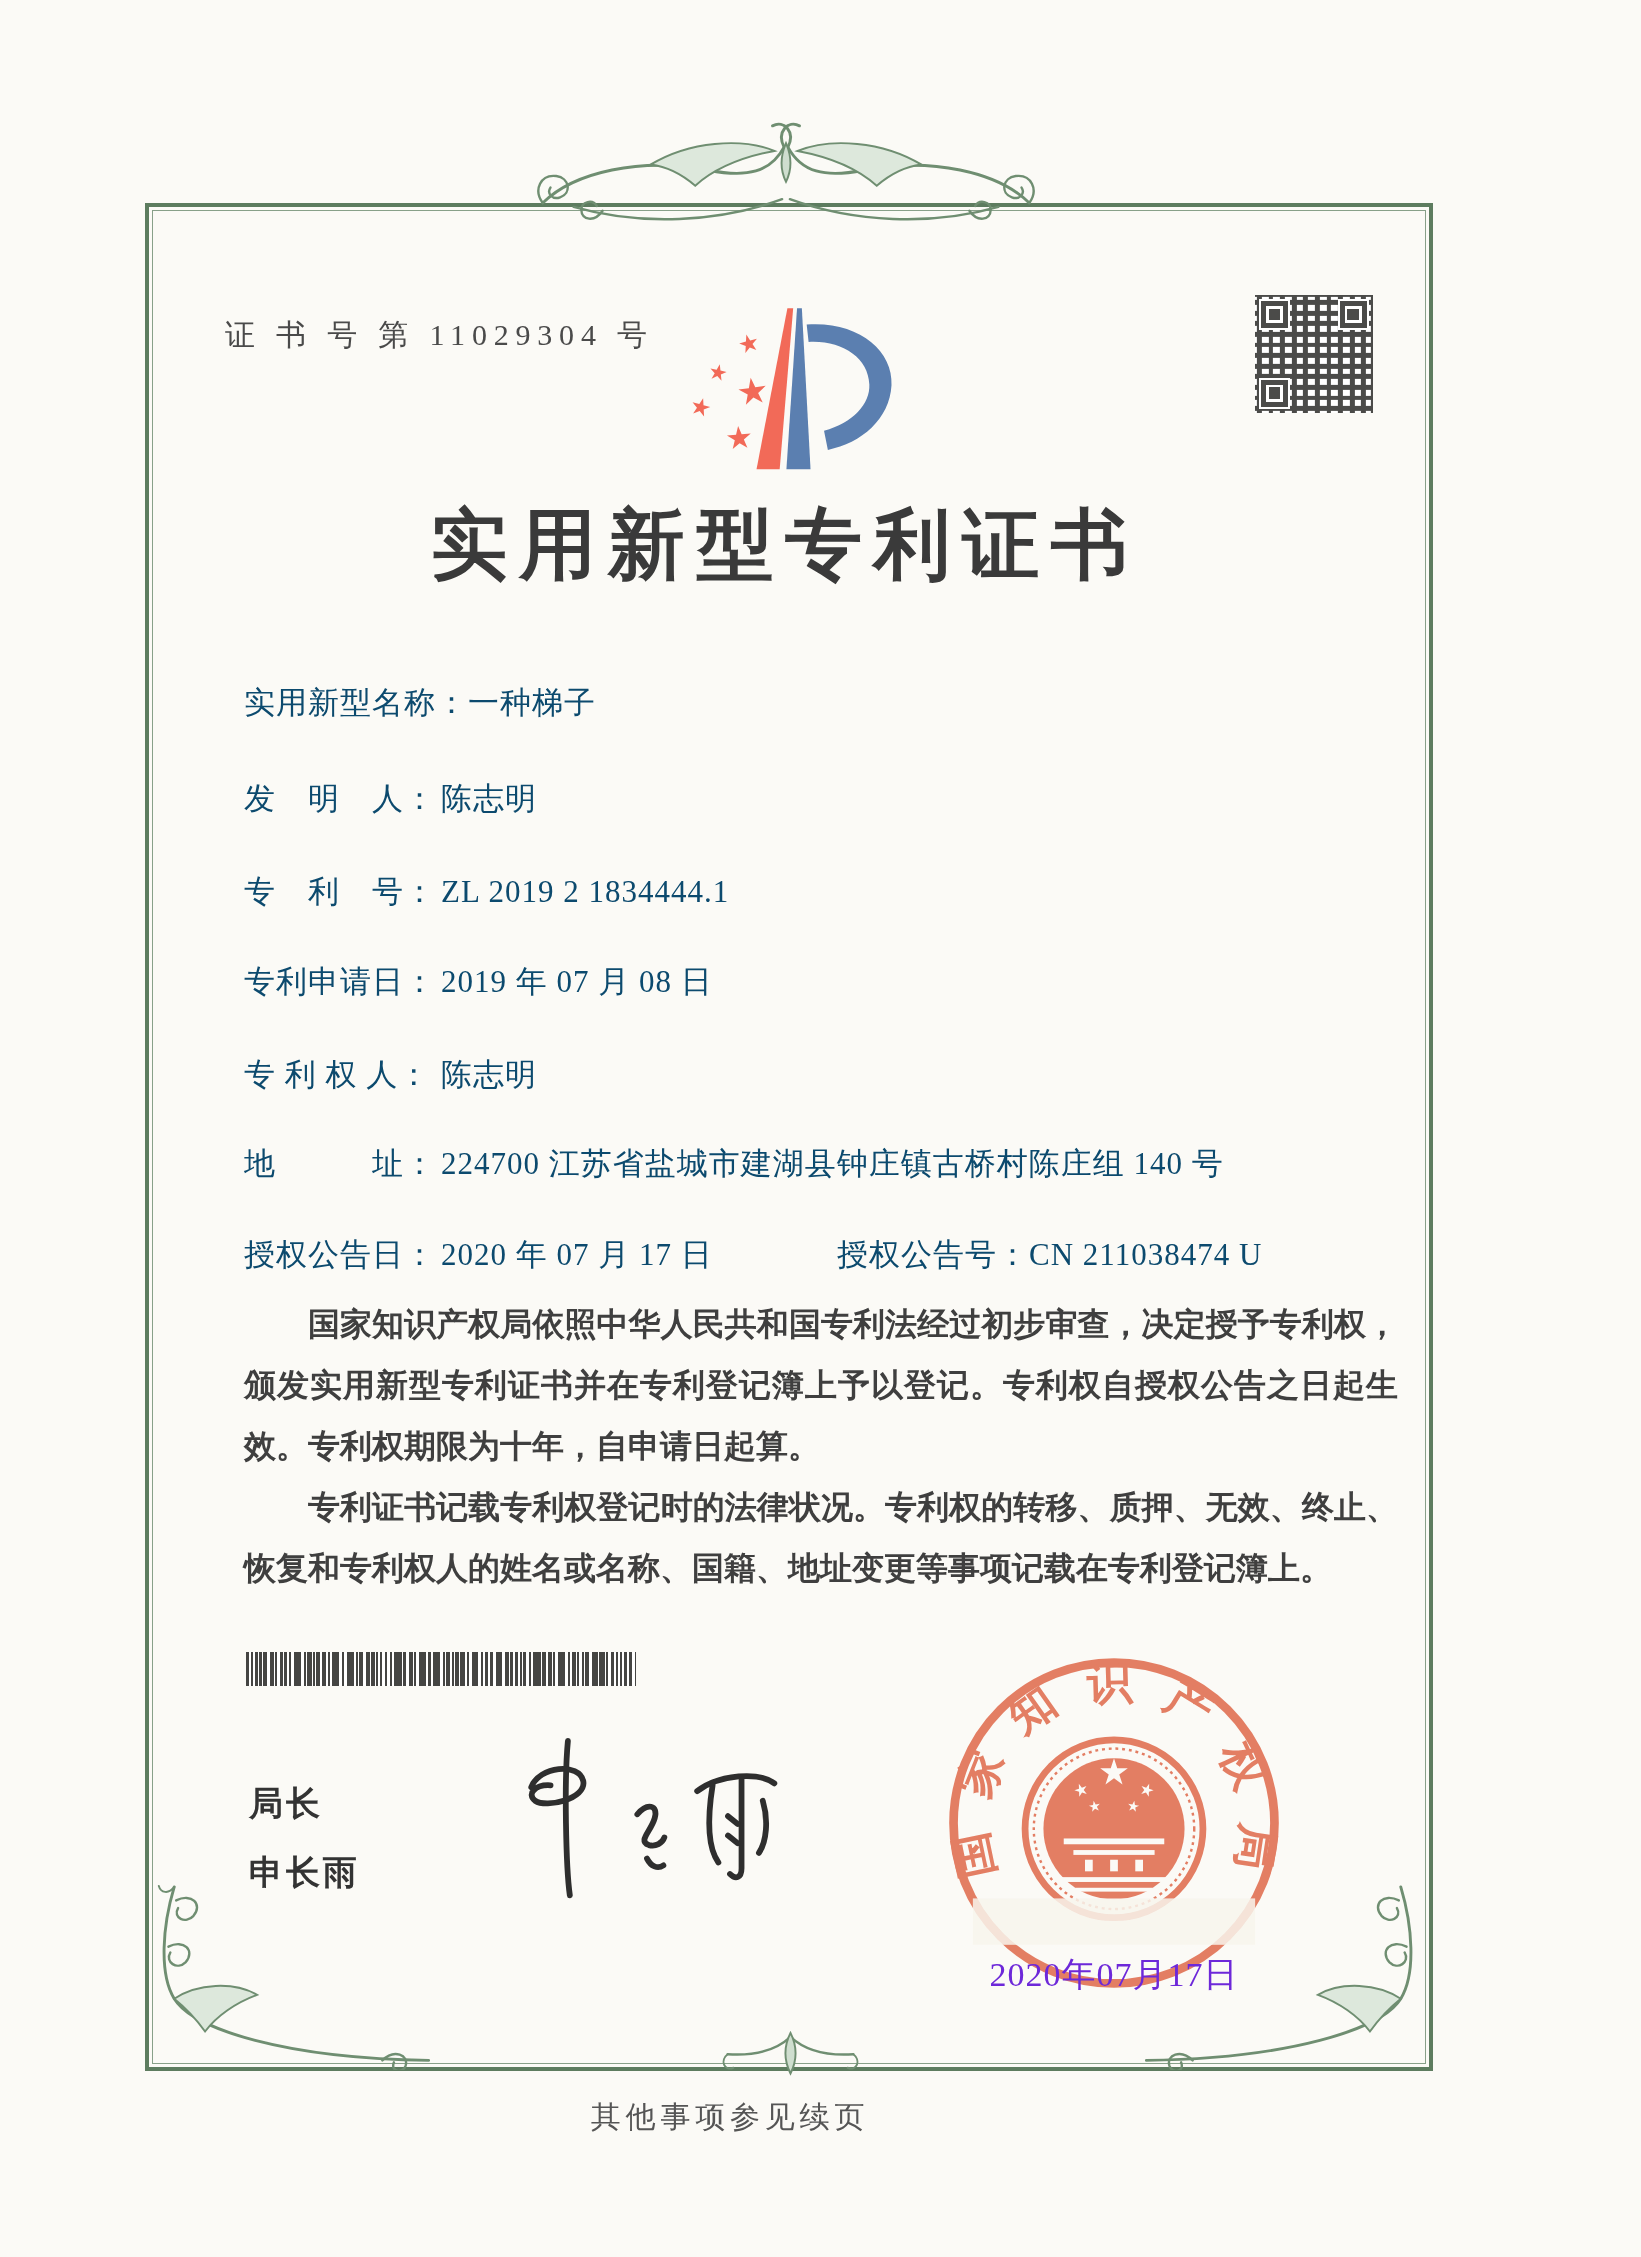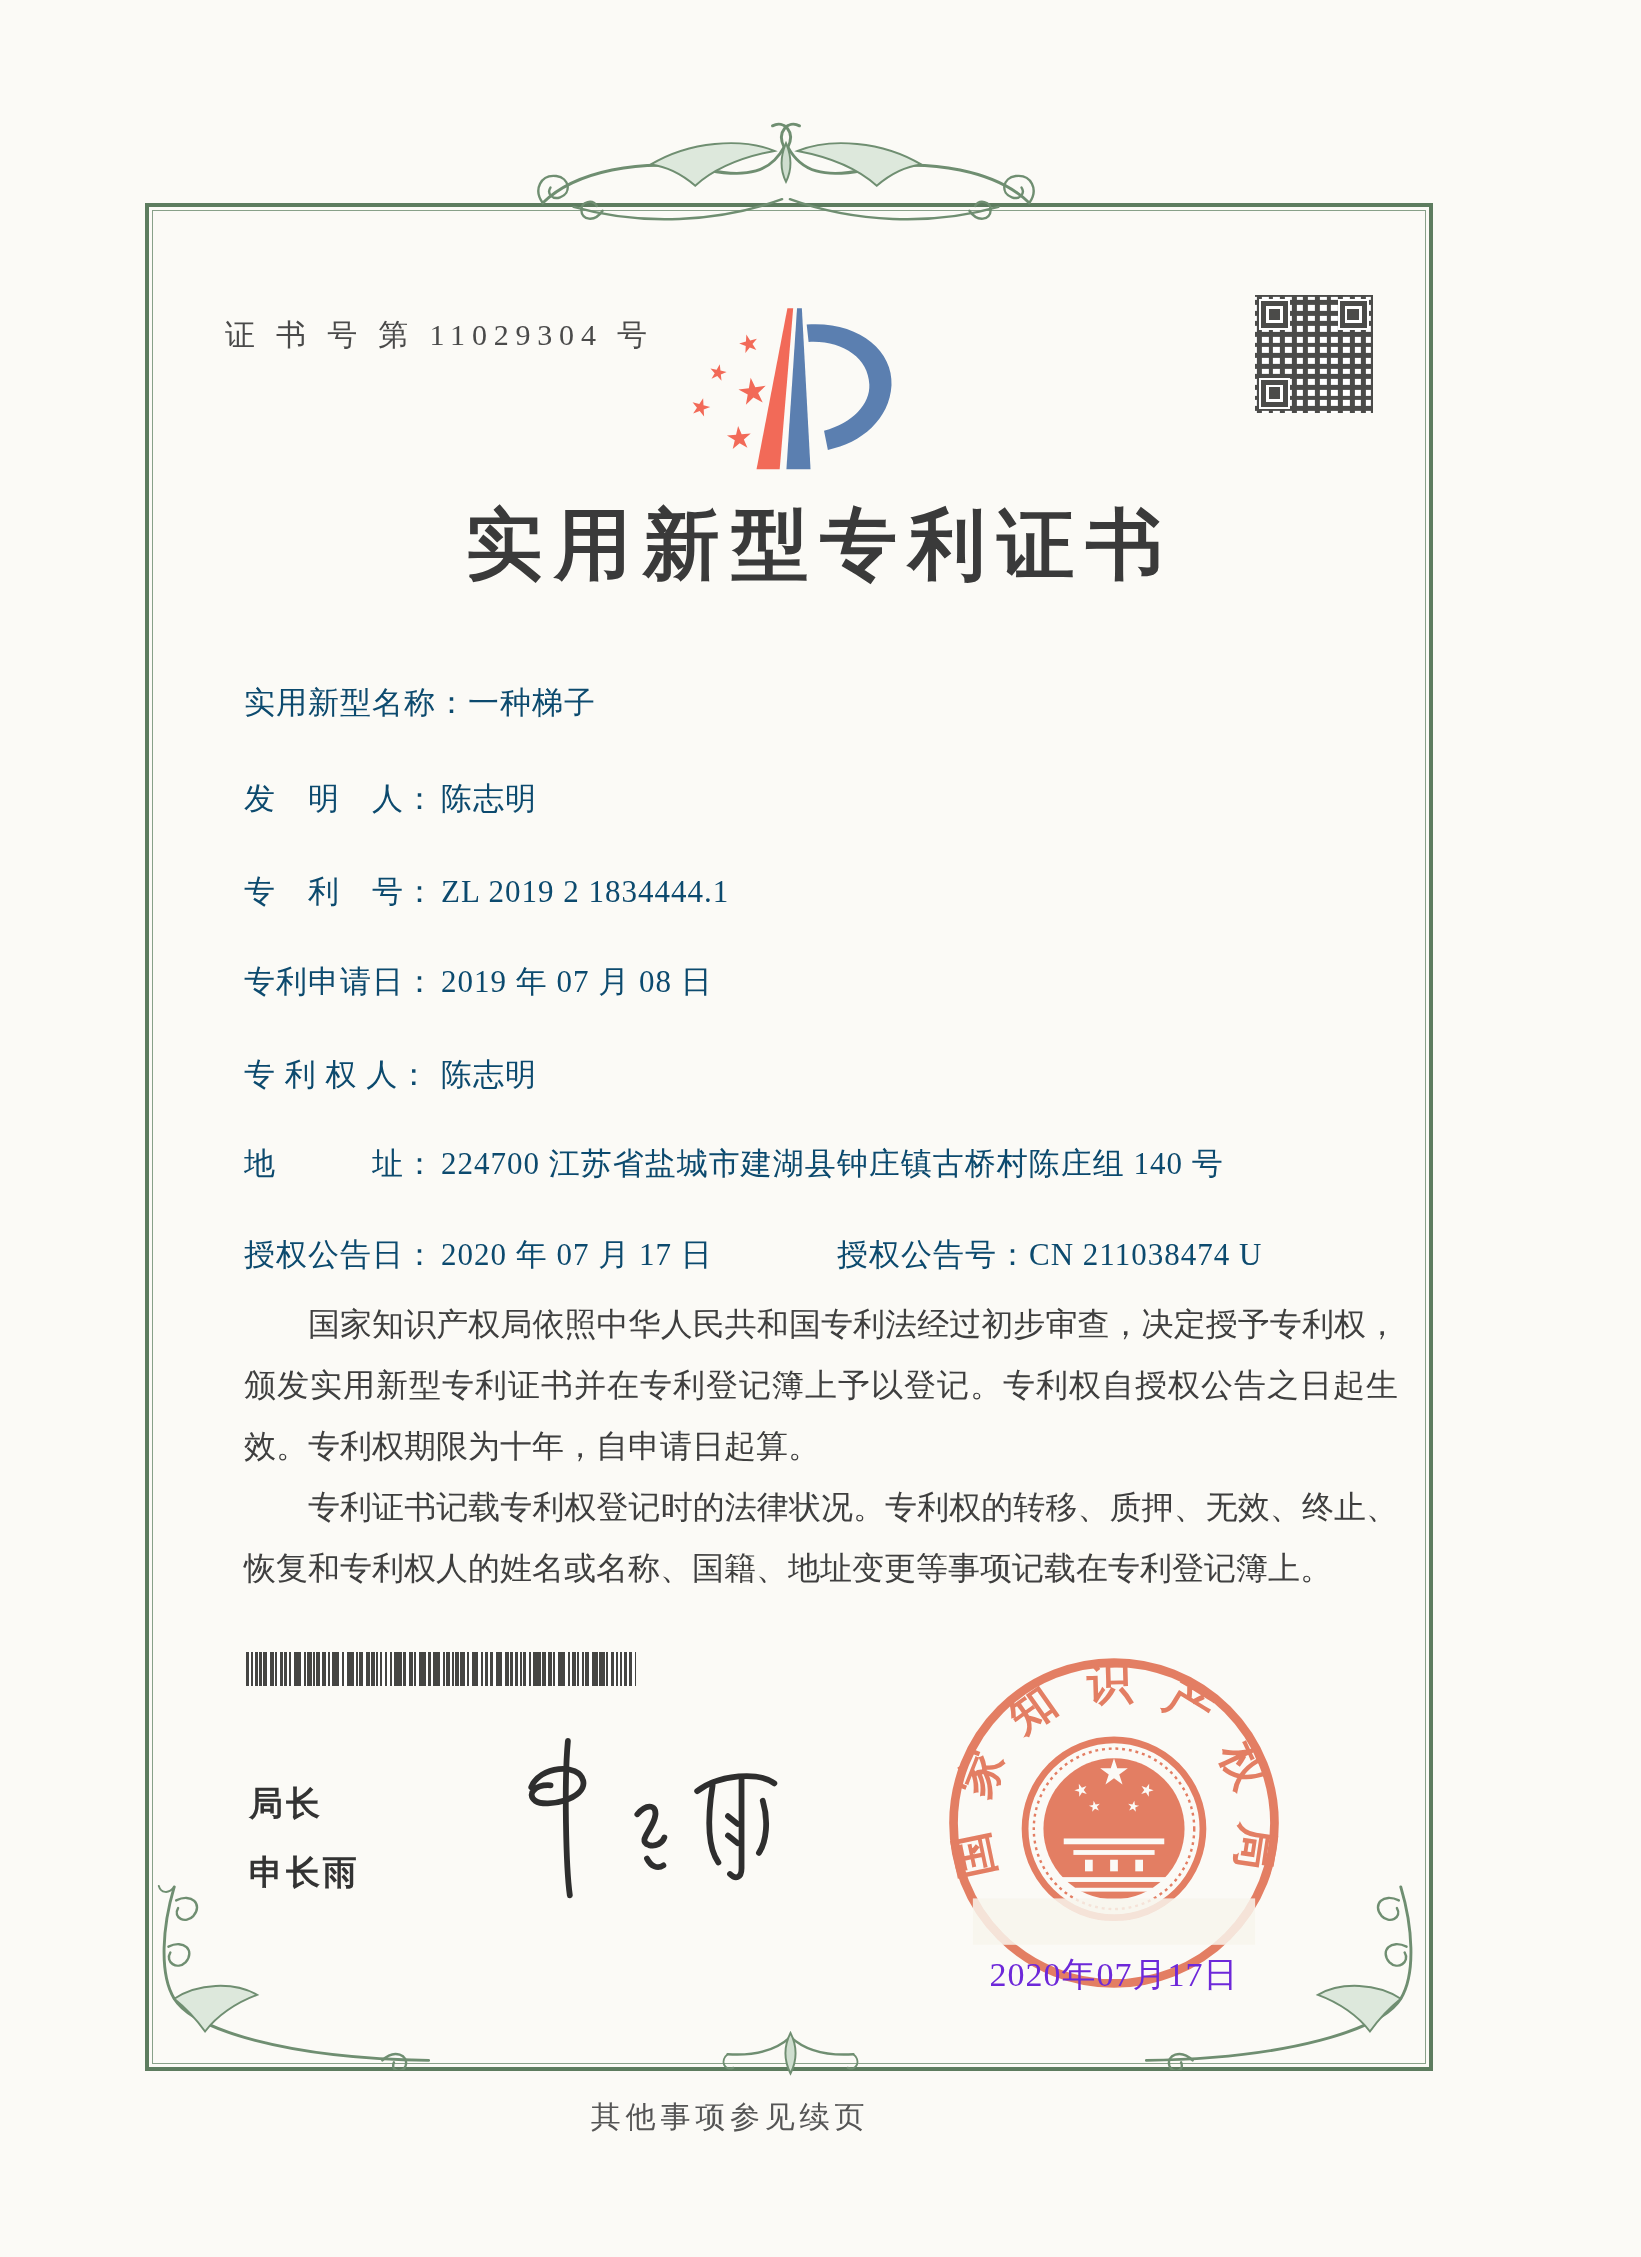--- a/index.html
+++ b/index.html
@@ -19,28 +19,28 @@
   .logo{position:absolute;left:664px;top:284px;width:241px;height:195px;}
   .qr{position:absolute;left:1255px;top:295px;width:114px;height:114px;background-color:#fff;
       background-image:
         repeating-linear-gradient(0deg,#4b4b49 0 4.8px,transparent 4.8px 10.6px),
         repeating-linear-gradient(90deg,#4b4b49 0 4.8px,transparent 4.8px 11.6px);
       background-origin:content-box;padding:1.9px;}
   .finder{position:absolute;width:17.4px;height:17.4px;border:5.8px solid #4b4b49;background:#fff;outline:2.9px solid #fff;}
   .finder::before{content:"";position:absolute;left:2.9px;top:2.9px;width:11.6px;height:11.6px;background:#4b4b49;}
   .finder.tl{left:5.8px;top:5.8px;} .finder.tr{right:5.8px;top:5.8px;} .finder.bl{left:5.8px;bottom:5.8px;}
   .title{position:absolute;left:145px;top:494px;width:1280px;text-align:center;
-    font-size:77px;font-weight:700;letter-spacing:11.6px;color:#3a3a3a;padding-left:35px;}
+    font-size:77px;font-weight:700;letter-spacing:11.6px;color:#3a3a3a;}
   
   .row{position:absolute;left:244px;width:1159px;font-size:31px;letter-spacing:1px;color:#0c4a6e;white-space:nowrap;}
   .flabel{display:inline-block;min-width:197px;}
   .g2{position:absolute;left:593px;top:0;}
   
   .legal{position:absolute;left:244px;top:1294px;width:1154px;
-    font-size:32px;line-height:61px;text-align:justify;color:#3f3f3f;}
+    font-size:32px;line-height:61px;text-align:justify;color:#3f3f3f;font-weight:bold;}
   .legal p{margin:0;text-indent:2em;}
   
   .barcode{position:absolute;left:246px;top:1652px;width:390px;height:34px;background-color:#fff;
     background-image:
       repeating-linear-gradient(90deg,#454543 0 1.9px,transparent 1.9px 8.7px),
       repeating-linear-gradient(90deg,#454543 0 2.9px,transparent 2.9px 12.6px),
       repeating-linear-gradient(90deg,#454543 0 1.9px,transparent 1.9px 4.8px);}
   .comm-title{position:absolute;left:249px;top:1781px;font-size:34px;font-weight:700;color:#333;letter-spacing:2.9px;}
   .comm-name{position:absolute;left:249px;top:1850px;font-size:34px;font-weight:700;color:#333;letter-spacing:2.9px;}
   .sign{position:absolute;left:483px;top:1733px;width:328px;height:203px;}

